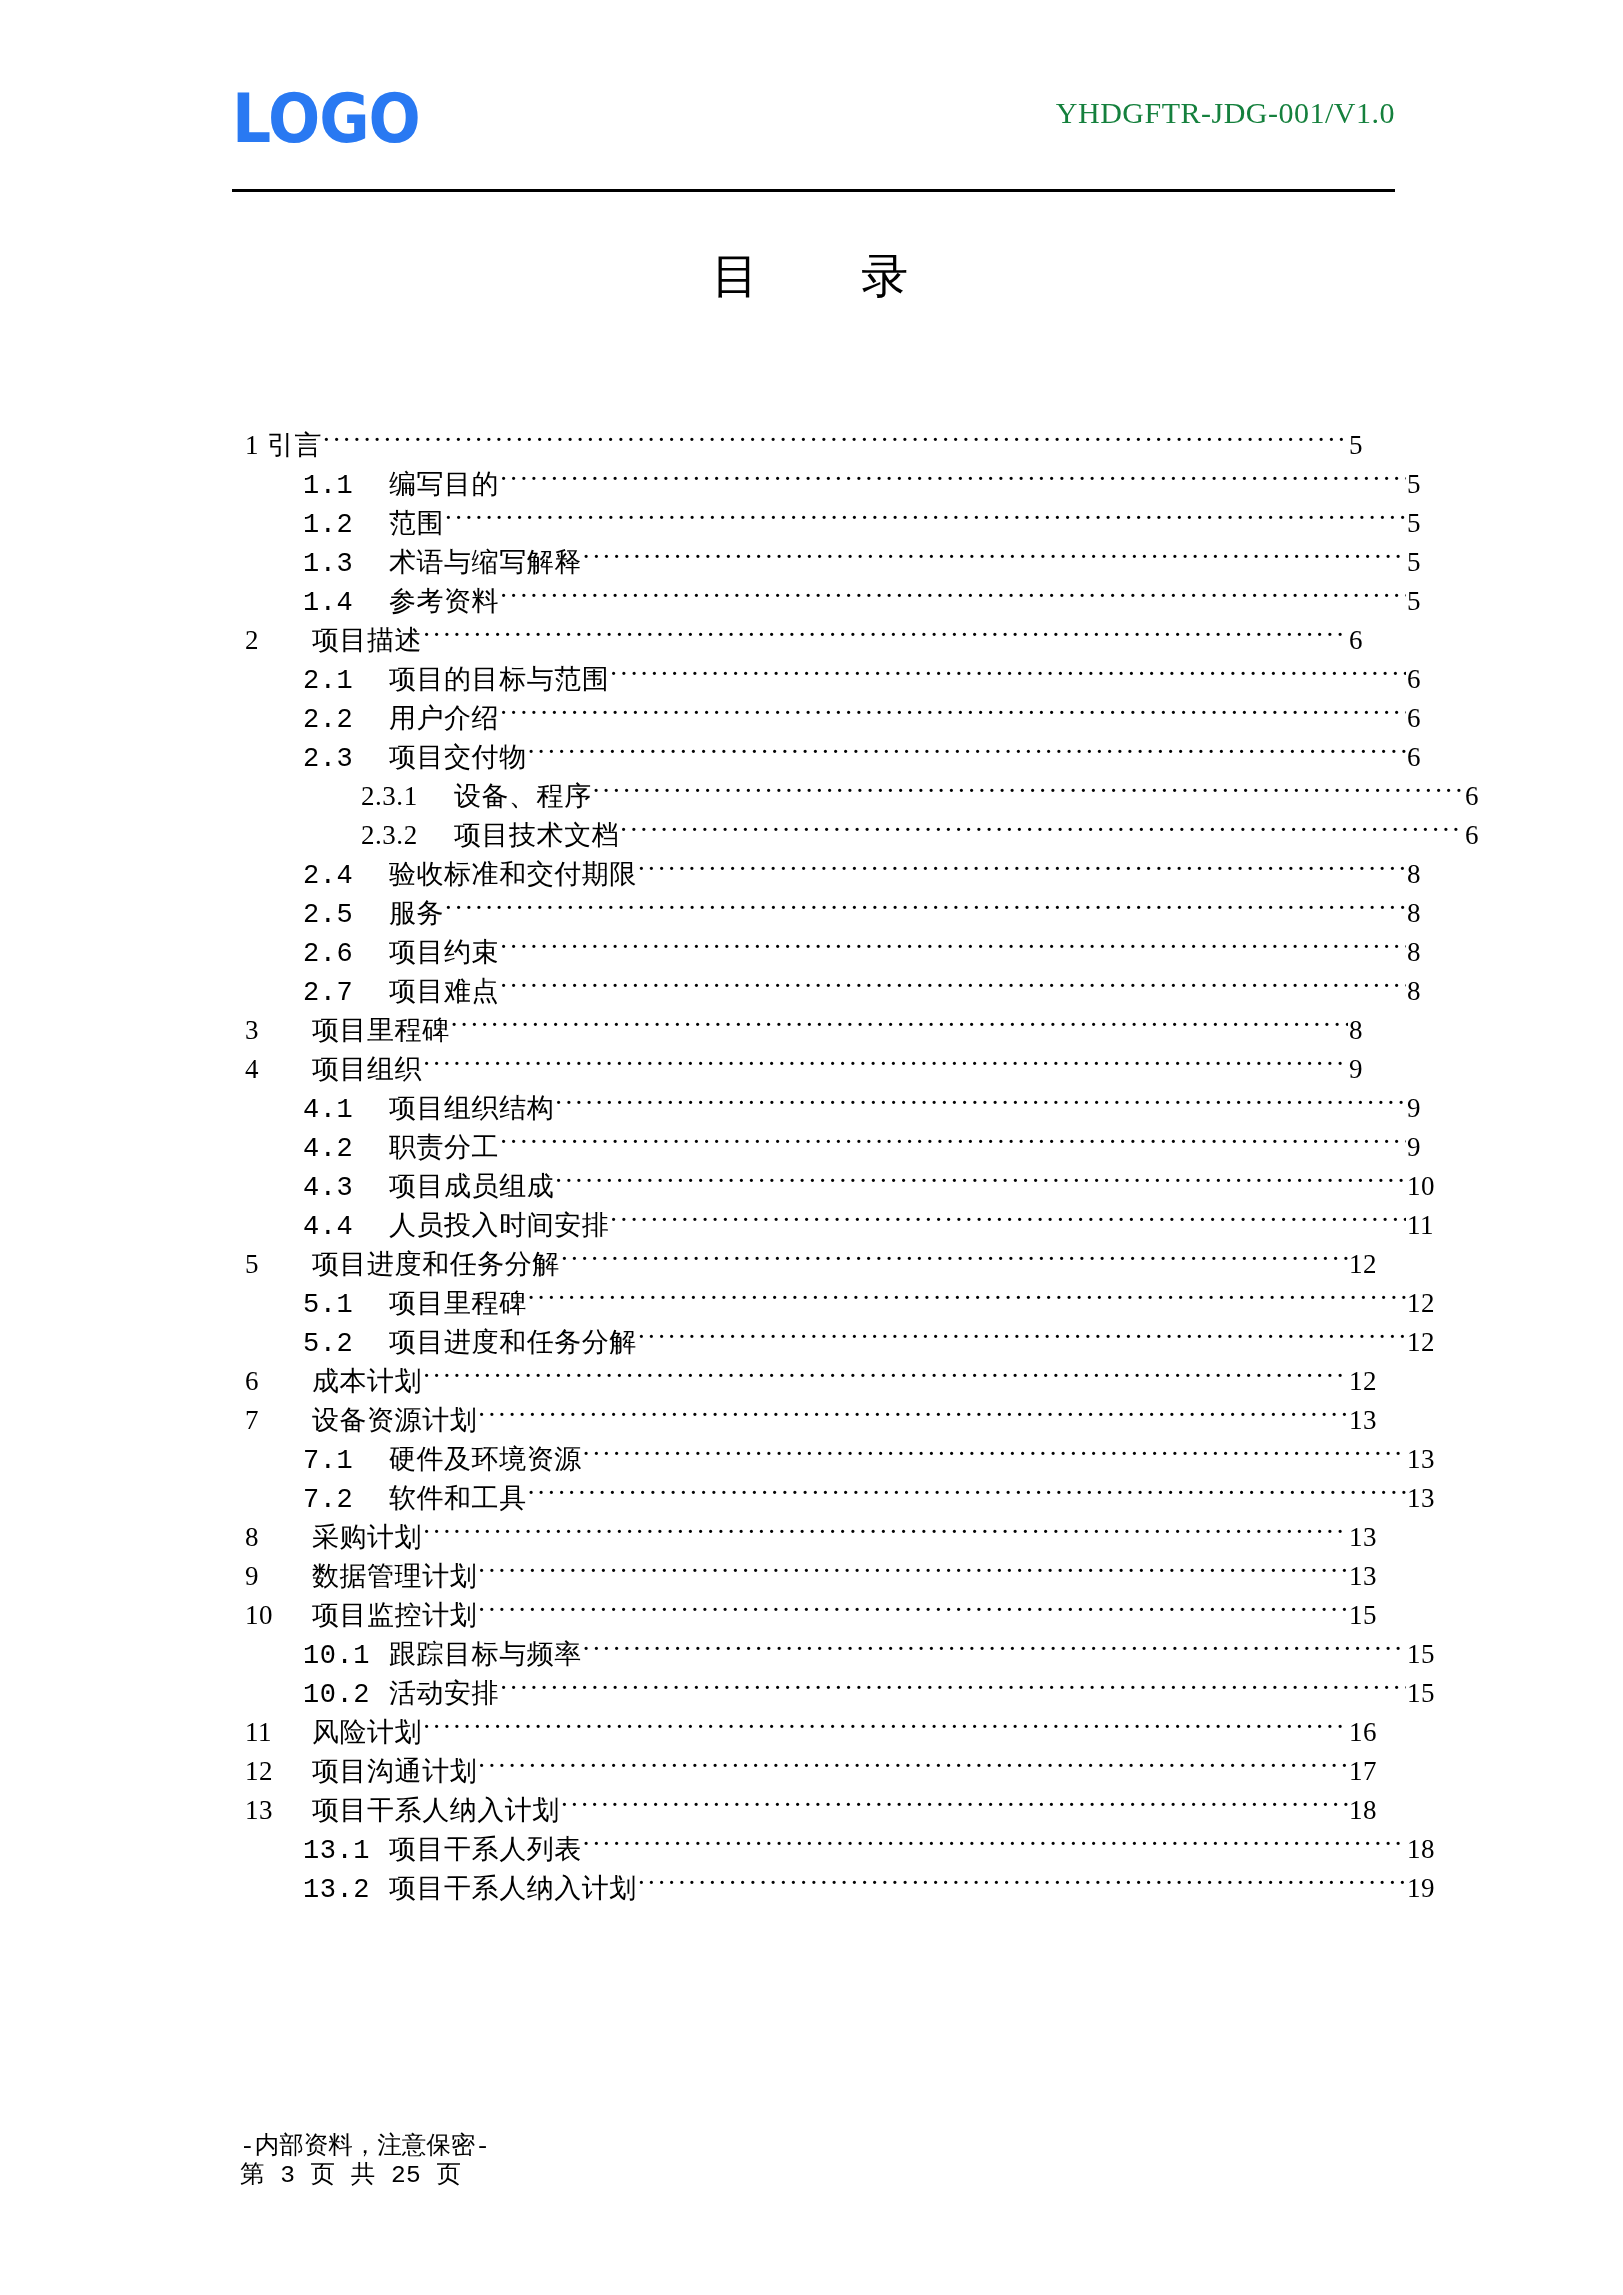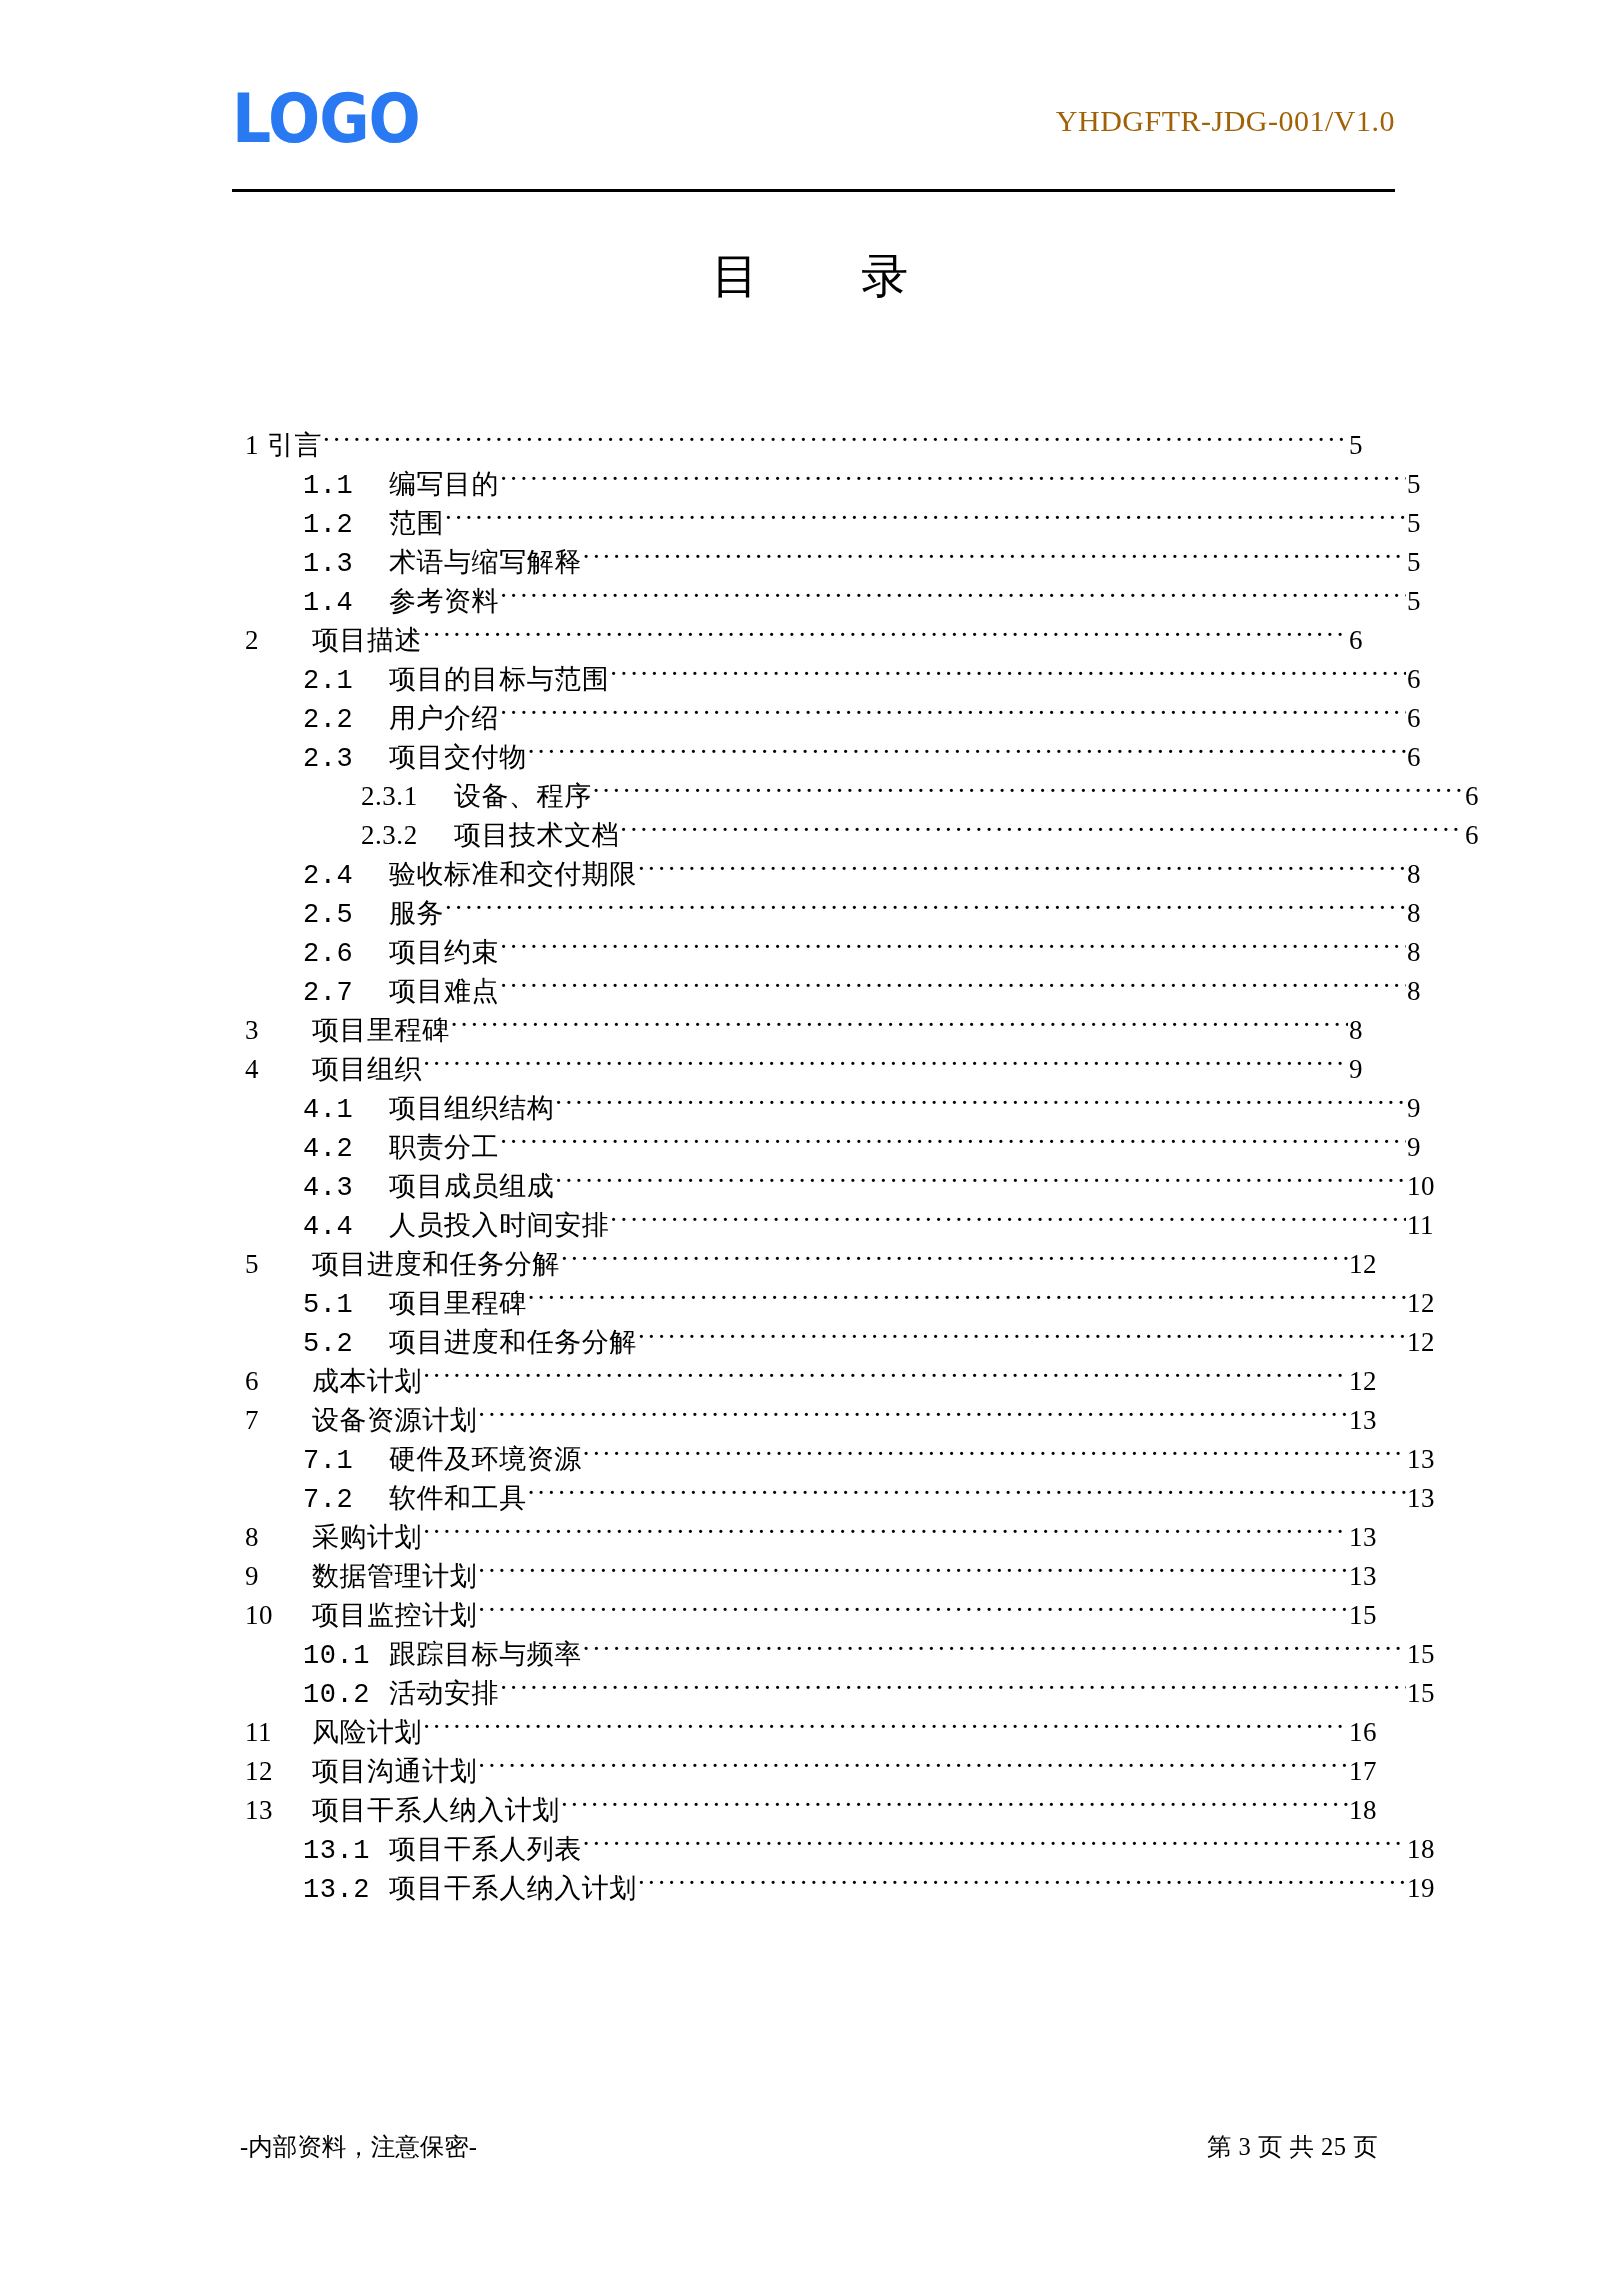--- a/index.html
+++ b/index.html
@@ -49,24 +49,23 @@
     transform: scaleX(1.06) scaleY(1.18);
     transform-origin: left bottom;
     padding-bottom: 16.7px;
     white-space: nowrap;
   }
   .doc-code {
     font-family: "Liberation Serif", serif;
     font-size: 30px;
     line-height: 1;
     letter-spacing: 0.5px;
-    color: #a16207;
+    color: #15803d;
     padding-bottom: 9.8px;
     white-space: nowrap;
-    margin-top: 8px;
   }
   .header-rule {
     position: absolute;
     left: 232px;
     top: 189px;
     width: 1163px;
     height: 3.4px;
     background: #000000;
   }
 
@@ -150,22 +149,23 @@
   .footer {
     position: absolute;
     left: 240px;
     top: 2132px;
     width: 1148px;
     display: flex;
     align-items: baseline;
     justify-content: space-between;
     font-size: 24.5px;
     line-height: 1.2;
-    font-family: Liberation Serif, serif;
+    font-family: Liberation Mono, monospace;
     color: #000000;
+    flex-direction: column;
   }
   .footer-left { white-space: nowrap; }
   .footer-right { white-space: nowrap; letter-spacing: 0.02em; padding-right: 9.8px; }
 </style>
 </head>
 <body>
 
 <div class="page">
 
   <div class="header">

